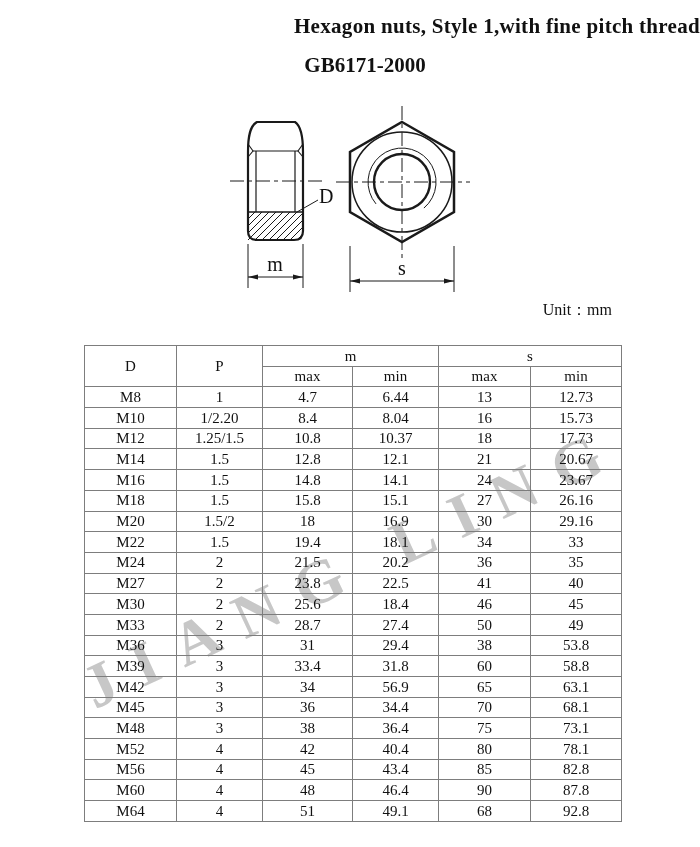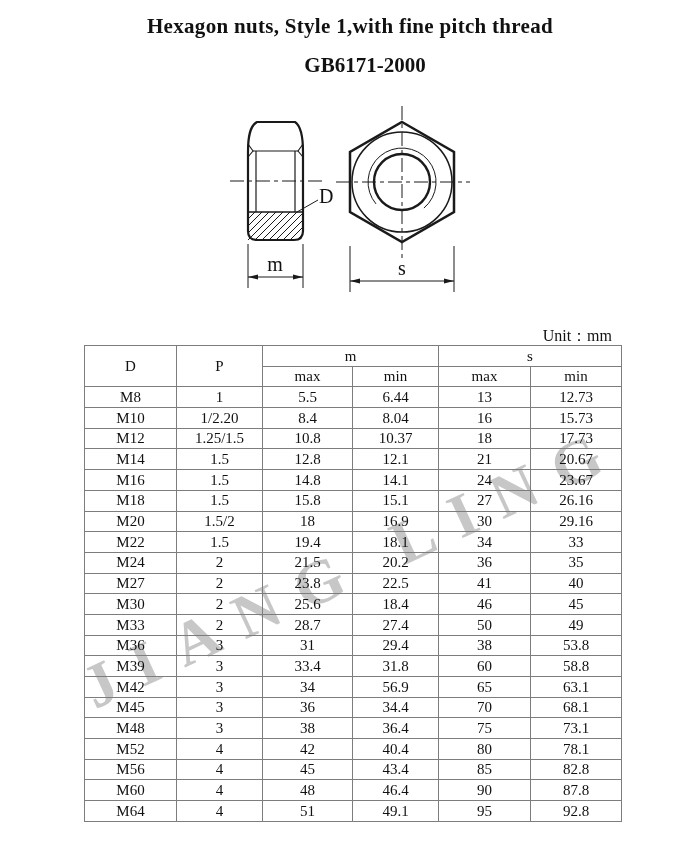--- a/index.html
+++ b/index.html
@@ -6,38 +6,38 @@
   html, body {
     width:700px; height:847px;
     background:#ffffff;
     font-family:"Liberation Serif", serif;
     color:#111111;
     position:relative;
     overflow:hidden;
   }
   .title-line1 {
     position:absolute; top:14px; left:0; width:700px;
-    text-align:center; font-size:21px; font-weight:bold;
+    text-align:right; font-size:21px; font-weight:bold;
     letter-spacing:0.3px;
   }
   .title-line2 {
     position:absolute; top:53px; left:15px; width:700px;
     text-align:center; font-size:21px; font-weight:bold;
   }
   .drawing-wrap {
     position:absolute; left:213px; top:98px;
     width:280px; height:205px;
   }
   .drawing-wrap svg { display:block; width:280px; height:205px; }
   svg text {
     font-family:"Liberation Serif", serif;
     fill:#111111;
   }
   .unit-label {
-    position:absolute; top:326px; left:0; width:612px;
+    position:absolute; top:300px; left:0; width:612px;
     text-align:right; font-size:16px;
   }
   .watermark {
     position:absolute; left:352px; top:567px;
     transform:translate(-50%,-50%) rotate(-25deg);
     font-size:62px; font-weight:bold;
     letter-spacing:22px; white-space:nowrap;
     color:#c7c7c7;
     z-index:0;
     font-family:"Liberation Serif", serif;
@@ -156,21 +156,21 @@
       <th>max</th>
       <th>min</th>
       <th>max</th>
       <th>min</th>
     </tr>
   </thead>
   <tbody>
       <tr>
     <td>M8</td>
     <td>1</td>
-    <td>5.5</td>
+    <td>4.7</td>
     <td>6.44</td>
     <td>13</td>
     <td>12.73</td>
   </tr>
       <tr>
     <td>M10</td>
     <td>1/2.20</td>
     <td>8.4</td>
     <td>8.04</td>
     <td>16</td>
@@ -318,17 +318,17 @@
     <td>48</td>
     <td>46.4</td>
     <td>90</td>
     <td>87.8</td>
   </tr>
       <tr>
     <td>M64</td>
     <td>4</td>
     <td>51</td>
     <td>49.1</td>
-    <td>95</td>
+    <td>68</td>
     <td>92.8</td>
   </tr>
     </tbody>
 </table>
 
 </body></html>

